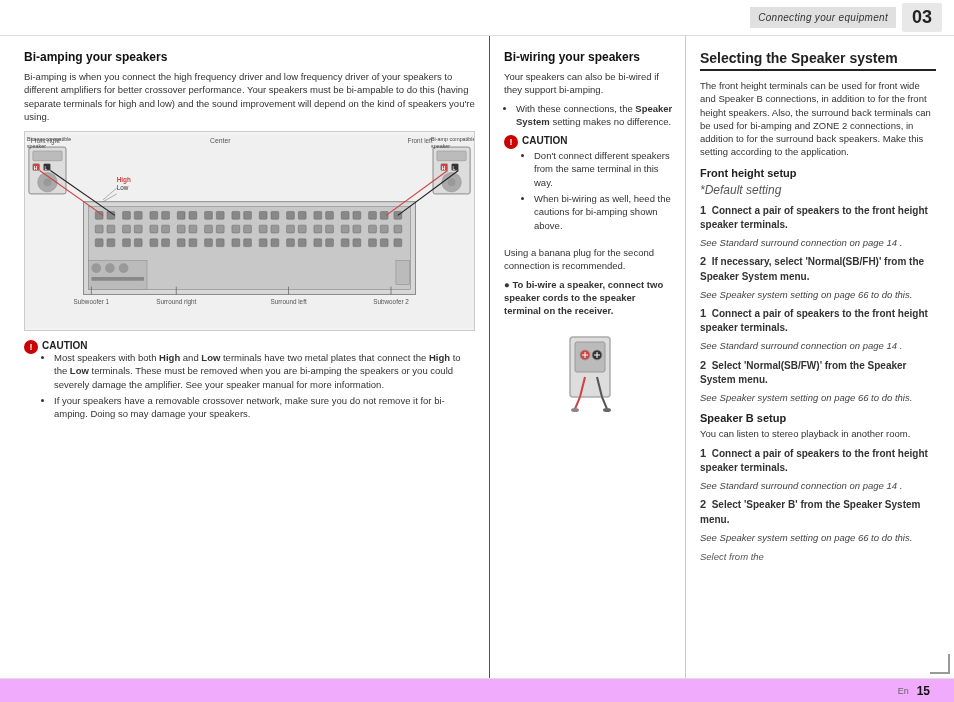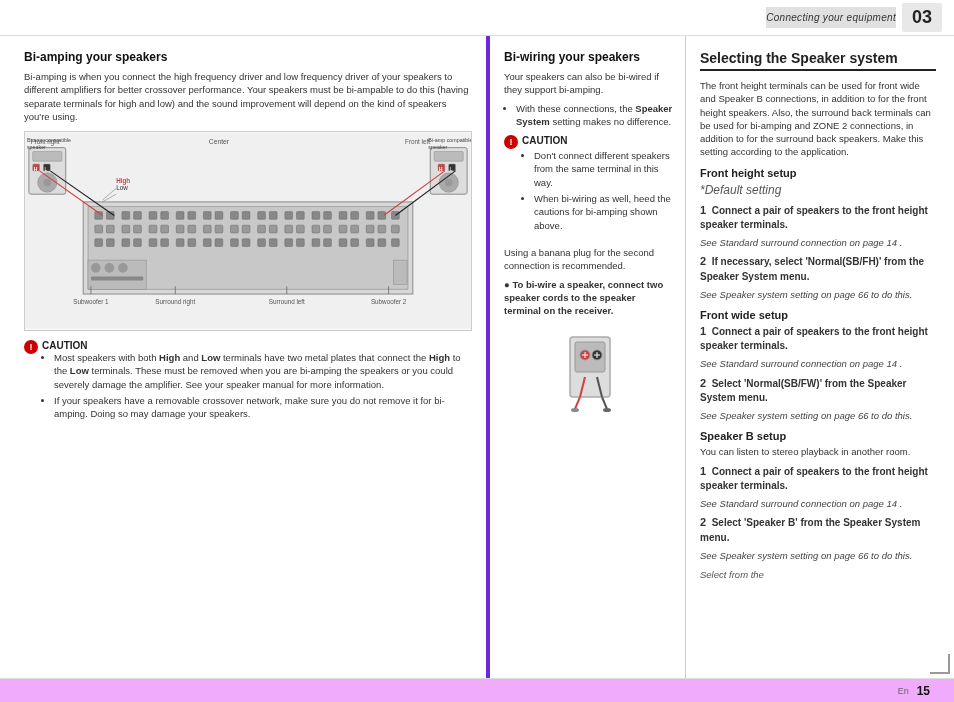--- a/index.html
+++ b/index.html
@@ -28,21 +28,21 @@
     }
     .header-title-area {
       display: flex;
       align-items: center;
       gap: 0;
     }
     .header-chapter {
       background: #e0e0e0;
       color: #333;
       font-size: 10px;
-      padding: 5px 0;
+      padding: 5px 8px;
       font-style: italic;
       letter-spacing: 0.3px;
     }
     .header-page-badge {
       background: #e8e8e8;
       color: #222;
       font-size: 18px;
       font-weight: bold;
       padding: 4px 10px;
       margin-left: 6px;
@@ -55,21 +55,21 @@
       top: 36px;
       left: 0; right: 0;
       bottom: 24px;
       display: flex;
     }
 
     
     .left-col {
       width: 490px;
       padding: 14px 14px 8px 24px;
-      border-right: 4px solid #6d28d9;
+      border-right: 1px solid #6d28d9;
     }
 
     
     .mid-col {
       width: 196px;
       padding: 14px 10px 8px 14px;
       border-right: 1px solid #ccc;
     }
 
     
@@ -475,21 +475,20 @@
     <p>
       <span class="italic-ref">See Standard surround connection on page 14 .</span>
     </p>
     <p class="step">
       <span class="step-num">2</span>&nbsp;&nbsp;<span class="bold-text">If necessary, select 'Normal(SB/FH)' from the Speaker System menu.</span>
     </p>
     <p>
       <span class="italic-ref">See Speaker system setting on page 66 to do this.</span>
     </p>
 
-    <div class="sub-heading">Front wide setup</div>
     <p class="step">
       <span class="step-num">1</span>&nbsp;&nbsp;<span class="bold-text">Connect a pair of speakers to the front height speaker terminals.</span>
     </p>
     <p>
       <span class="italic-ref">See Standard surround connection on page 14 .</span>
     </p>
     <p class="step">
       <span class="step-num">2</span>&nbsp;&nbsp;<span class="bold-text">Select 'Normal(SB/FW)' from the Speaker System menu.</span>
     </p>
     <p>

